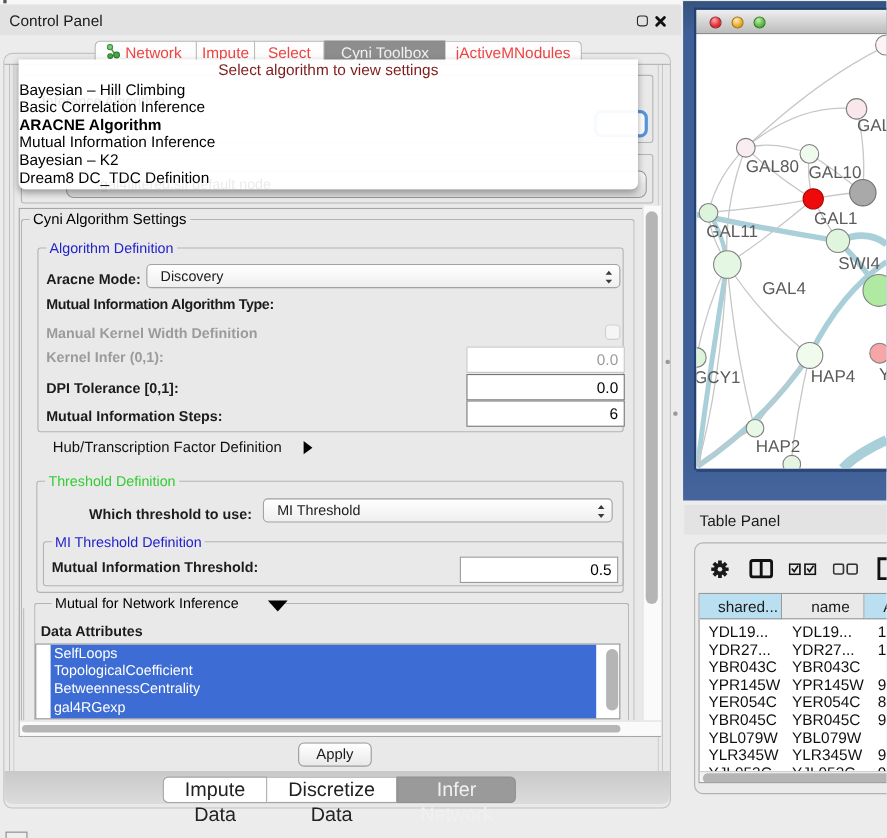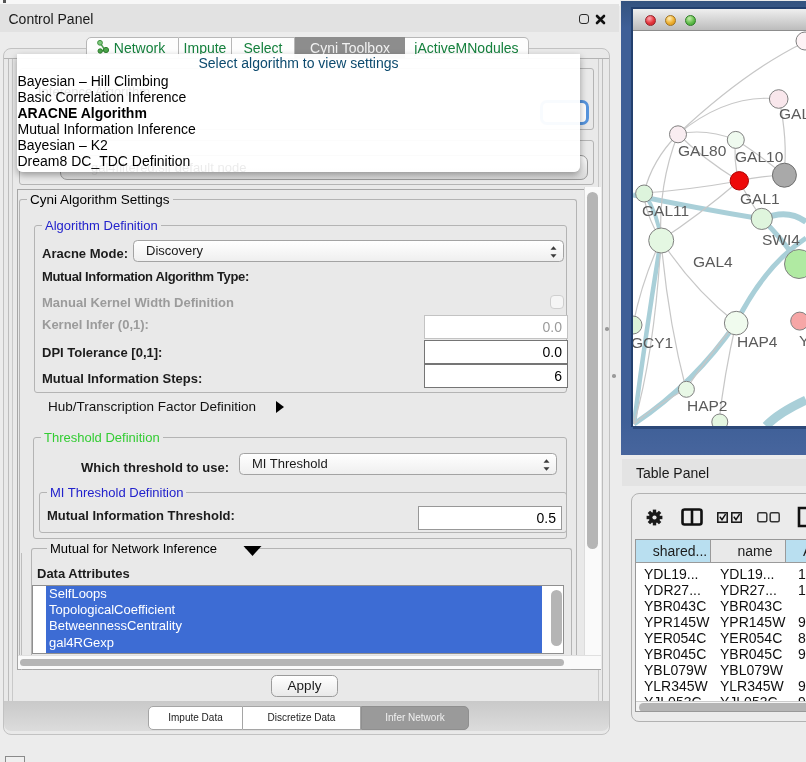--- a/index.html
+++ b/index.html
@@ -11,21 +11,21 @@
 
 #cpwin { left:3px; top:48px; width:607px; height:687px; background:#e9e9e9;
   border:1px solid #c2c2c2; border-radius:8px; }
 #cptitle { left:0px; top:4px; width:619px; height:28px; background:#e2e2e2; }
 #cptitle .t { position:absolute; left:8.5px; top:7px; font-size:14px; color:#1a1a1a; }
 #btnfloat { left:579px; top:14px; width:10px; height:10px; border:1.7px solid #2a2a2a; border-radius:3px; }
 
 
 
 .tab { position:absolute; top:36.5px; height:22px; background:#fdfdfd; border:1px solid #b7b7b7;
-  font-size:14px; color:#15803d; text-align:center; line-height:21px; }
+  font-size:14px; color:#ef4444; text-align:center; line-height:21px; }
 .tab.sel { background:#8d8d8d; color:#f2f2f2; border-color:#8d8d8d; }
 
 
 #innerpanel { left:8px; top:58px; width:595px; height:669px; border:1px solid #bdbdbd;
   border-radius:0 0 8px 8px; border-top:none; }
 #innerpanel2 { left:12px; top:58px; width:587px; height:653px; border:1px solid #c9c9c9;
   border-radius:0 0 8px 8px; border-top:none; }
 #scrollpane { left:17px; top:189px; width:584px; height:481px; border:1px solid #a6a6a6; background:#e9e9e9; }
 
 
@@ -47,27 +47,27 @@
 .sbtrack { position:absolute; background:#fafafa; }
 .sbthumb { position:absolute; background:#b5b5b5; border-radius:6px; }
 
 
 #applybtn { left:271px; top:675px; width:67px; height:22px; border:1px solid #9b9b9b; border-radius:5.5px;
   background:linear-gradient(#ffffff,#e9e9e9); text-align:center; font-size:13.5px; line-height:20px; color:#1a1a1a; }
 
 
 #btstrip { left:4px; top:701px; width:605px; height:30px; background:linear-gradient(#c9c9c9,#dcdcdc); border-radius:0 0 7px 7px; }
 .btab { position:absolute; top:706px; height:24px; background:#fff; border:1px solid #a5a5a5;
-  font-size:10px; color:#222; text-align:center; line-height:22px; }
+  font-size:18px; color:#222; text-align:center; line-height:22px; }
 .btab.sel { background:#9a9a9a; color:#f0f0f0; border-color:#8f8f8f; }
 
 
 #popup { left:17px; top:54px; width:563px; height:118px; background:rgba(255,255,255,0.96);
   border-radius:0 0 6px 6px; box-shadow:0 3px 7px rgba(0,0,0,0.35); font-size:14px; }
-#popup .ph { text-align:center; color:#0c4a6e; height:19px; line-height:19px; }
+#popup .ph { text-align:center; color:#7f1d1d; height:19px; line-height:19px; }
 #popup .it { height:16px; line-height:16px; padding-left:0.5px; color:#000; }
 
 #netwin { left:621px; top:1px; width:185px; height:454px;
   background:linear-gradient(#34537f,#3e5f97 6%, #3e5f97 92%, #47659d); }
 #netdark1 { left:631px; top:7px; width:175px; height:2px; background:#23406e; }
 #netdark2 { left:631px; top:7px; width:2px; height:420px; background:#23406e; }
 #netband { left:633px; top:426px; width:173px; height:3px; background:#2c4878; }
 #nettitle { left:633px; top:9px; width:173px; height:22px;
   background:linear-gradient(#efefef,#bcbcbc); border-bottom:1px solid #8d8d8d; }
 .light { position:absolute; top:6px; width:11px; height:11px; border-radius:50%; }

